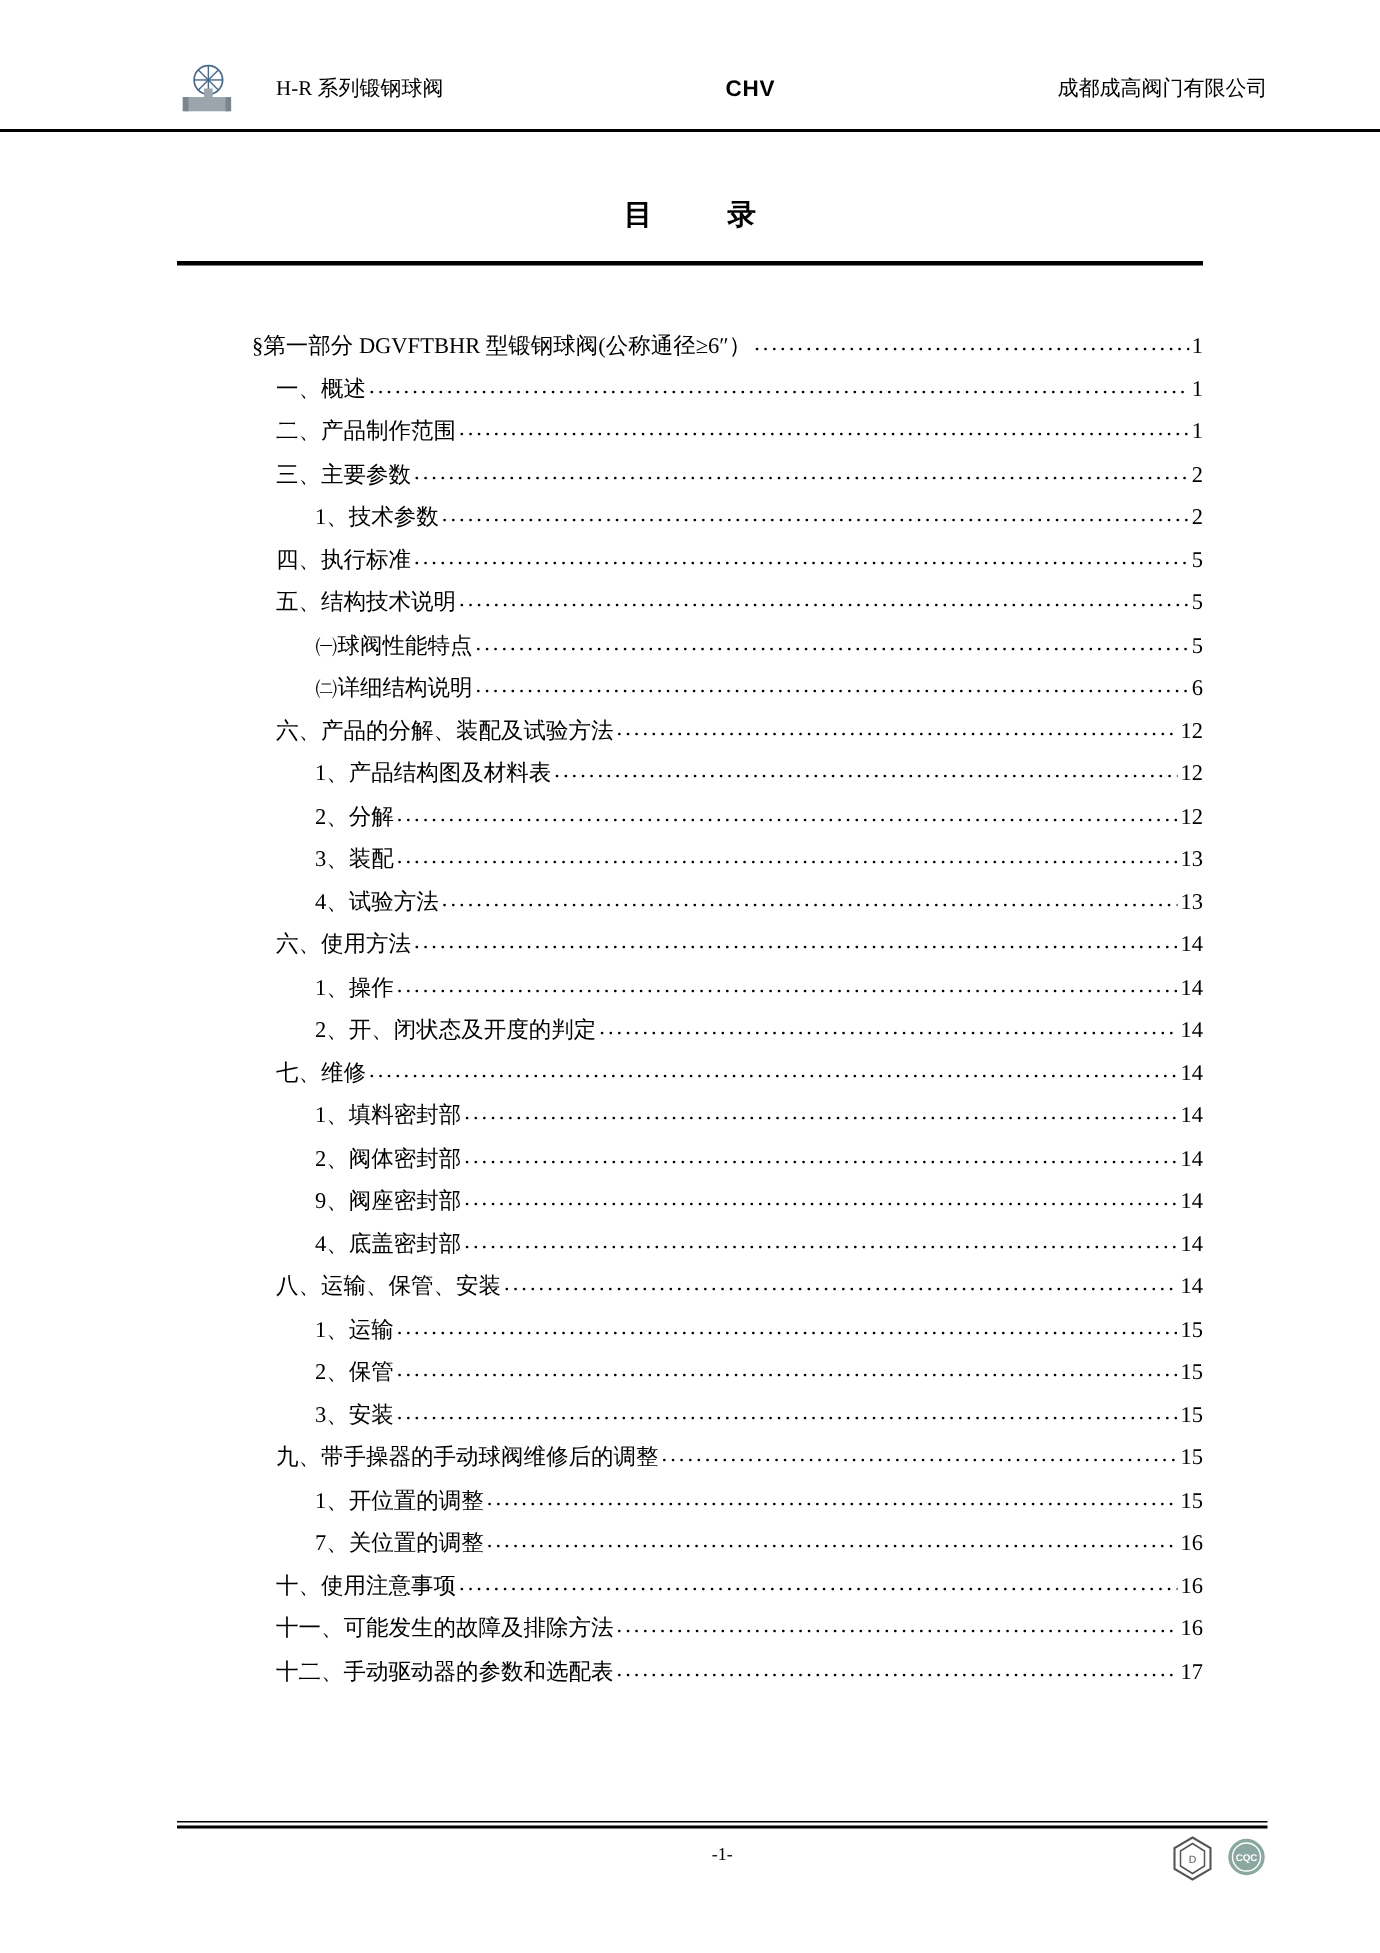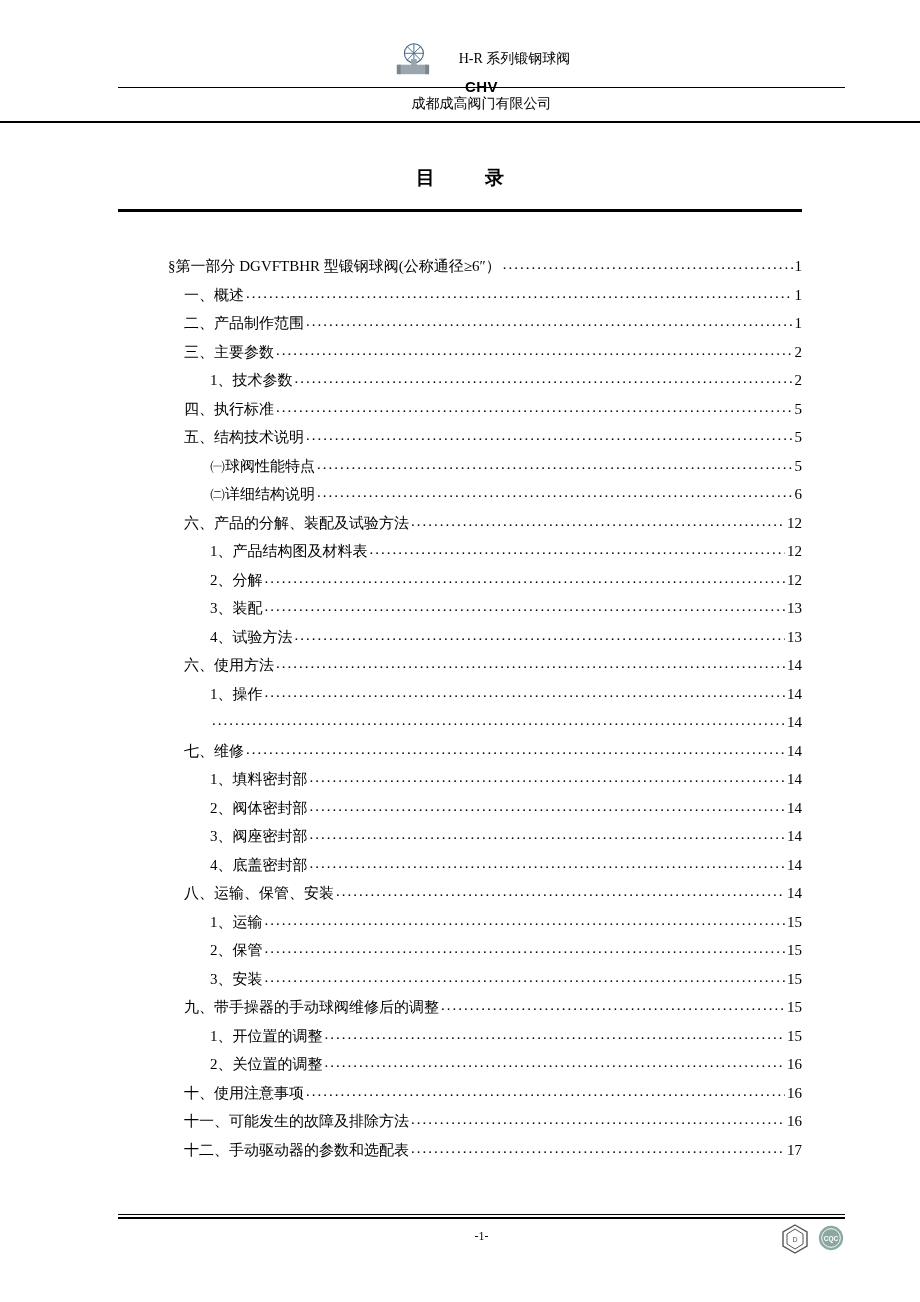--- a/index.html
+++ b/index.html
@@ -11,21 +11,20 @@
       position: relative;
       color: #000;
     }
     .header {
       display: flex;
       align-items: center;
       justify-content: space-between;
       padding: 40px 75px 8px 118px;
       border-bottom: 2px solid #000;
       margin-bottom: 0;
-      flex-direction: column;
     }
     .header-inner-line {
       border-bottom: 1px solid #000;
       position: absolute;
       top: 87px;
       left: 118px;
       right: 75px;
     }
     .header-left {
       display: flex;
@@ -224,40 +223,41 @@
       <span class="toc-label">六、使用方法</span>
       <span class="toc-dots"></span>
       <span class="toc-page">14</span>
     </div>
     <div class="toc-row level2">
       <span class="toc-label">1、操作</span>
       <span class="toc-dots"></span>
       <span class="toc-page">14</span>
     </div>
     <div class="toc-row level2">
+      <span class="toc-label">2、开、闭状态及开度的判定</span>
       <span class="toc-dots"></span>
       <span class="toc-page">14</span>
     </div>
     <div class="toc-row level1">
       <span class="toc-label">七、维修</span>
       <span class="toc-dots"></span>
       <span class="toc-page">14</span>
     </div>
     <div class="toc-row level2">
       <span class="toc-label">1、填料密封部</span>
       <span class="toc-dots"></span>
       <span class="toc-page">14</span>
     </div>
     <div class="toc-row level2">
       <span class="toc-label">2、阀体密封部</span>
       <span class="toc-dots"></span>
       <span class="toc-page">14</span>
     </div>
     <div class="toc-row level2">
-      <span class="toc-label">3、阀座密封部</span>
+      <span class="toc-label">9、阀座密封部</span>
       <span class="toc-dots"></span>
       <span class="toc-page">14</span>
     </div>
     <div class="toc-row level2">
       <span class="toc-label">4、底盖密封部</span>
       <span class="toc-dots"></span>
       <span class="toc-page">14</span>
     </div>
     <div class="toc-row level1">
       <span class="toc-label">八、运输、保管、安装</span>
@@ -283,21 +283,21 @@
       <span class="toc-label">九、带手操器的手动球阀维修后的调整</span>
       <span class="toc-dots"></span>
       <span class="toc-page">15</span>
     </div>
     <div class="toc-row level2">
       <span class="toc-label">1、开位置的调整</span>
       <span class="toc-dots"></span>
       <span class="toc-page">15</span>
     </div>
     <div class="toc-row level2">
-      <span class="toc-label">2、关位置的调整</span>
+      <span class="toc-label">7、关位置的调整</span>
       <span class="toc-dots"></span>
       <span class="toc-page">16</span>
     </div>
     <div class="toc-row level1">
       <span class="toc-label">十、使用注意事项</span>
       <span class="toc-dots"></span>
       <span class="toc-page">16</span>
     </div>
     <div class="toc-row level1">
       <span class="toc-label">十一、可能发生的故障及排除方法</span>

